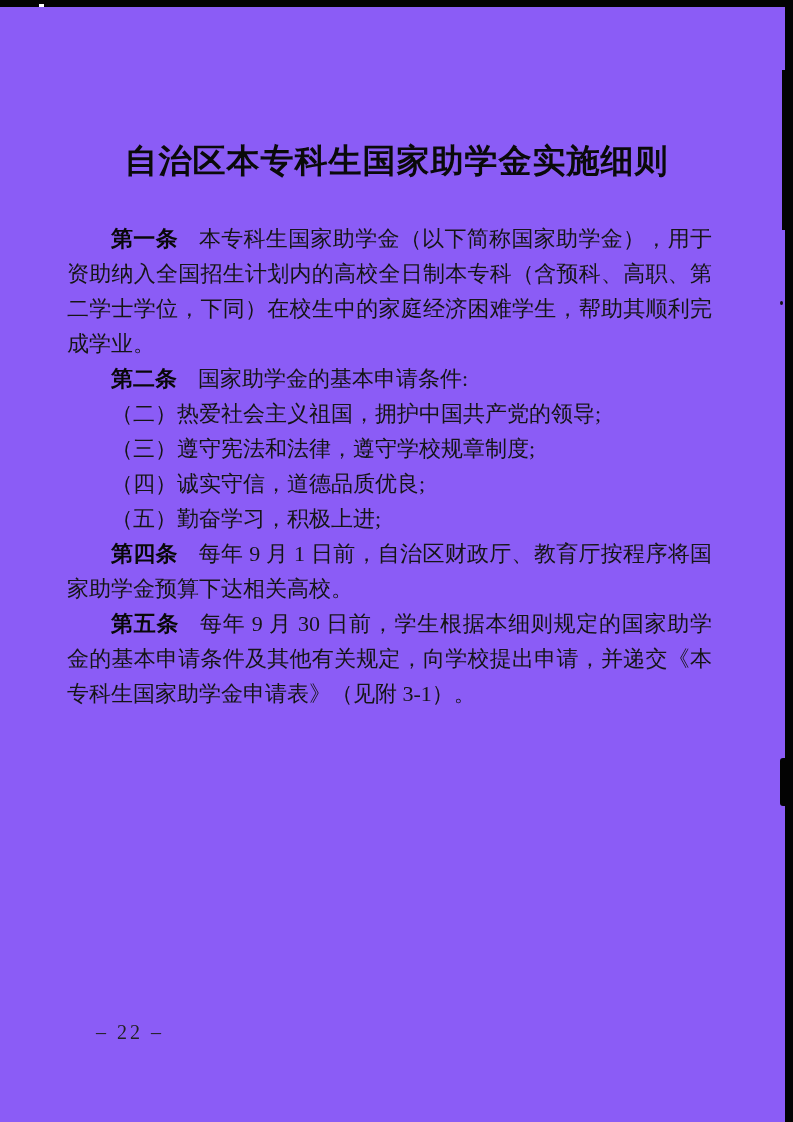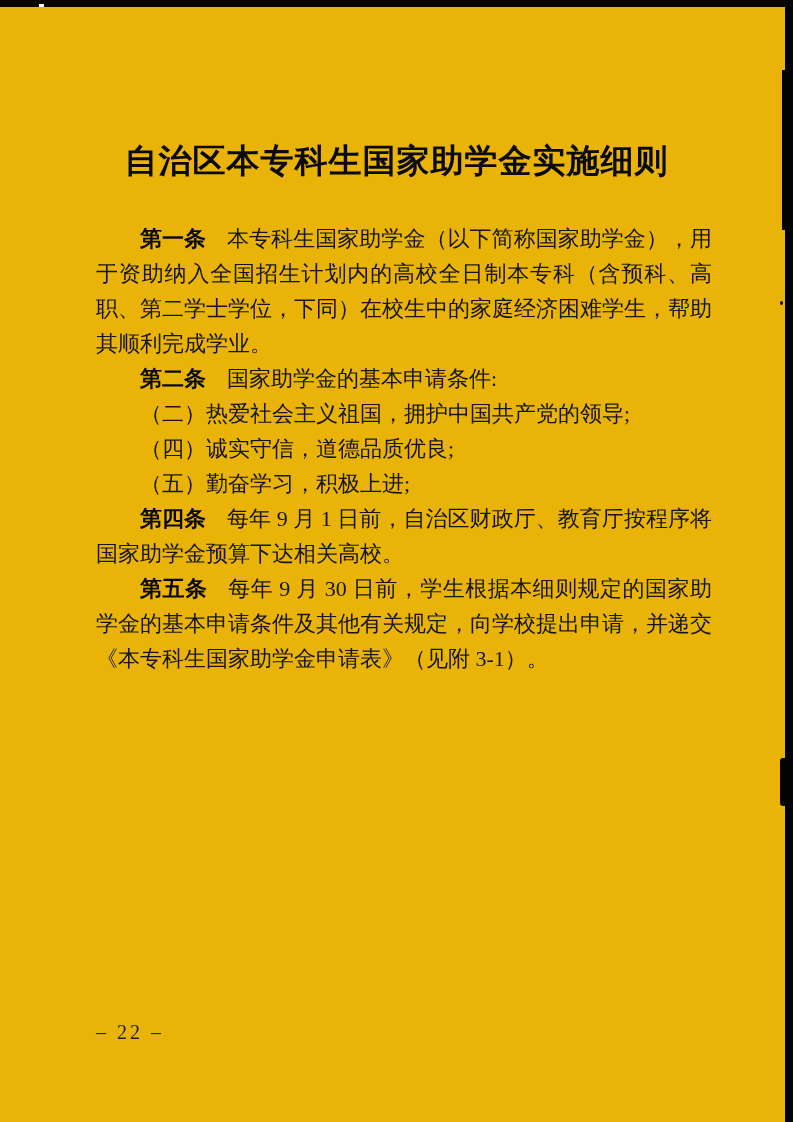--- a/index.html
+++ b/index.html
@@ -5,21 +5,21 @@
   html, body {
     margin: 0;
     padding: 0;
     background: #e8e8e8;
   }
   .sheet {
     position: relative;
     width: 793px;
     height: 1122px;
     margin: 0 auto;
-    background: #eab308;
+    background: #8b5cf6;
     overflow: hidden;
     font-family: "Liberation Serif", "DejaVu Serif", serif;
     color: #151515;
   }
   
   .scan-top-bar {
     position: absolute;
     top: 0; left: 0;
     width: 793px; height: 7px;
     background: #030303;
@@ -63,21 +63,21 @@
     margin: 0;
     padding: 141px 40px 0 40px;
     text-align: center;
     font-size: 33px;
     line-height: 40px;
     font-weight: 700;
     letter-spacing: 1px;
     color: #0a0a0a;
   }
   .doc-body {
-    margin: 40px 81px 0 96px;   
+    margin: 40px 81px 0 67px;   
     font-size: 22px;
     line-height: 35px;
     text-align: justify;
     text-align-last: left;
   }
   .doc-body p {
     margin: 0;
     padding: 0;
     text-indent: 2em;
   }
@@ -109,20 +109,21 @@
   </div>
   <div class="scan-right-strip"></div>
   <div class="scan-speck"></div>
 
   <h1 class="doc-title">自治区本专科生国家助学金实施细则</h1>
 
   <div class="doc-body">
     <p><b class="lead">第一条</b><span>本专科生国家助学金（以下简称国家助学金），用于资助纳入全国招生计划内的高校全日制本专科（含预科、高职、第二学士学位，下同）在校生中的家庭经济困难学生，帮助其顺利完成学业。</span></p>
     <p><b class="lead">第二条</b><span>国家助学金的基本申请条件:</span></p>
     <p><span>（二）热爱社会主义祖国，拥护中国共产党的领导;</span></p>
+    <p><span>（三）遵守宪法和法律，遵守学校规章制度;</span></p>
     <p><span>（四）诚实守信，道德品质优良;</span></p>
     <p><span>（五）勤奋学习，积极上进;</span></p>
     <p><b class="lead">第四条</b><span>每年 9 月 1 日前，自治区财政厅、教育厅按程序将国家助学金预算下达相关高校。</span></p>
     <p><b class="lead">第五条</b><span>每年 9 月 30 日前，学生根据本细则规定的国家助学金的基本申请条件及其他有关规定，向学校提出申请，并递交《本专科生国家助学金申请表》（见附 3-1）。</span></p>
   </div>
 
   <div class="page-num">– 22 –</div>
 
 </div>
 

